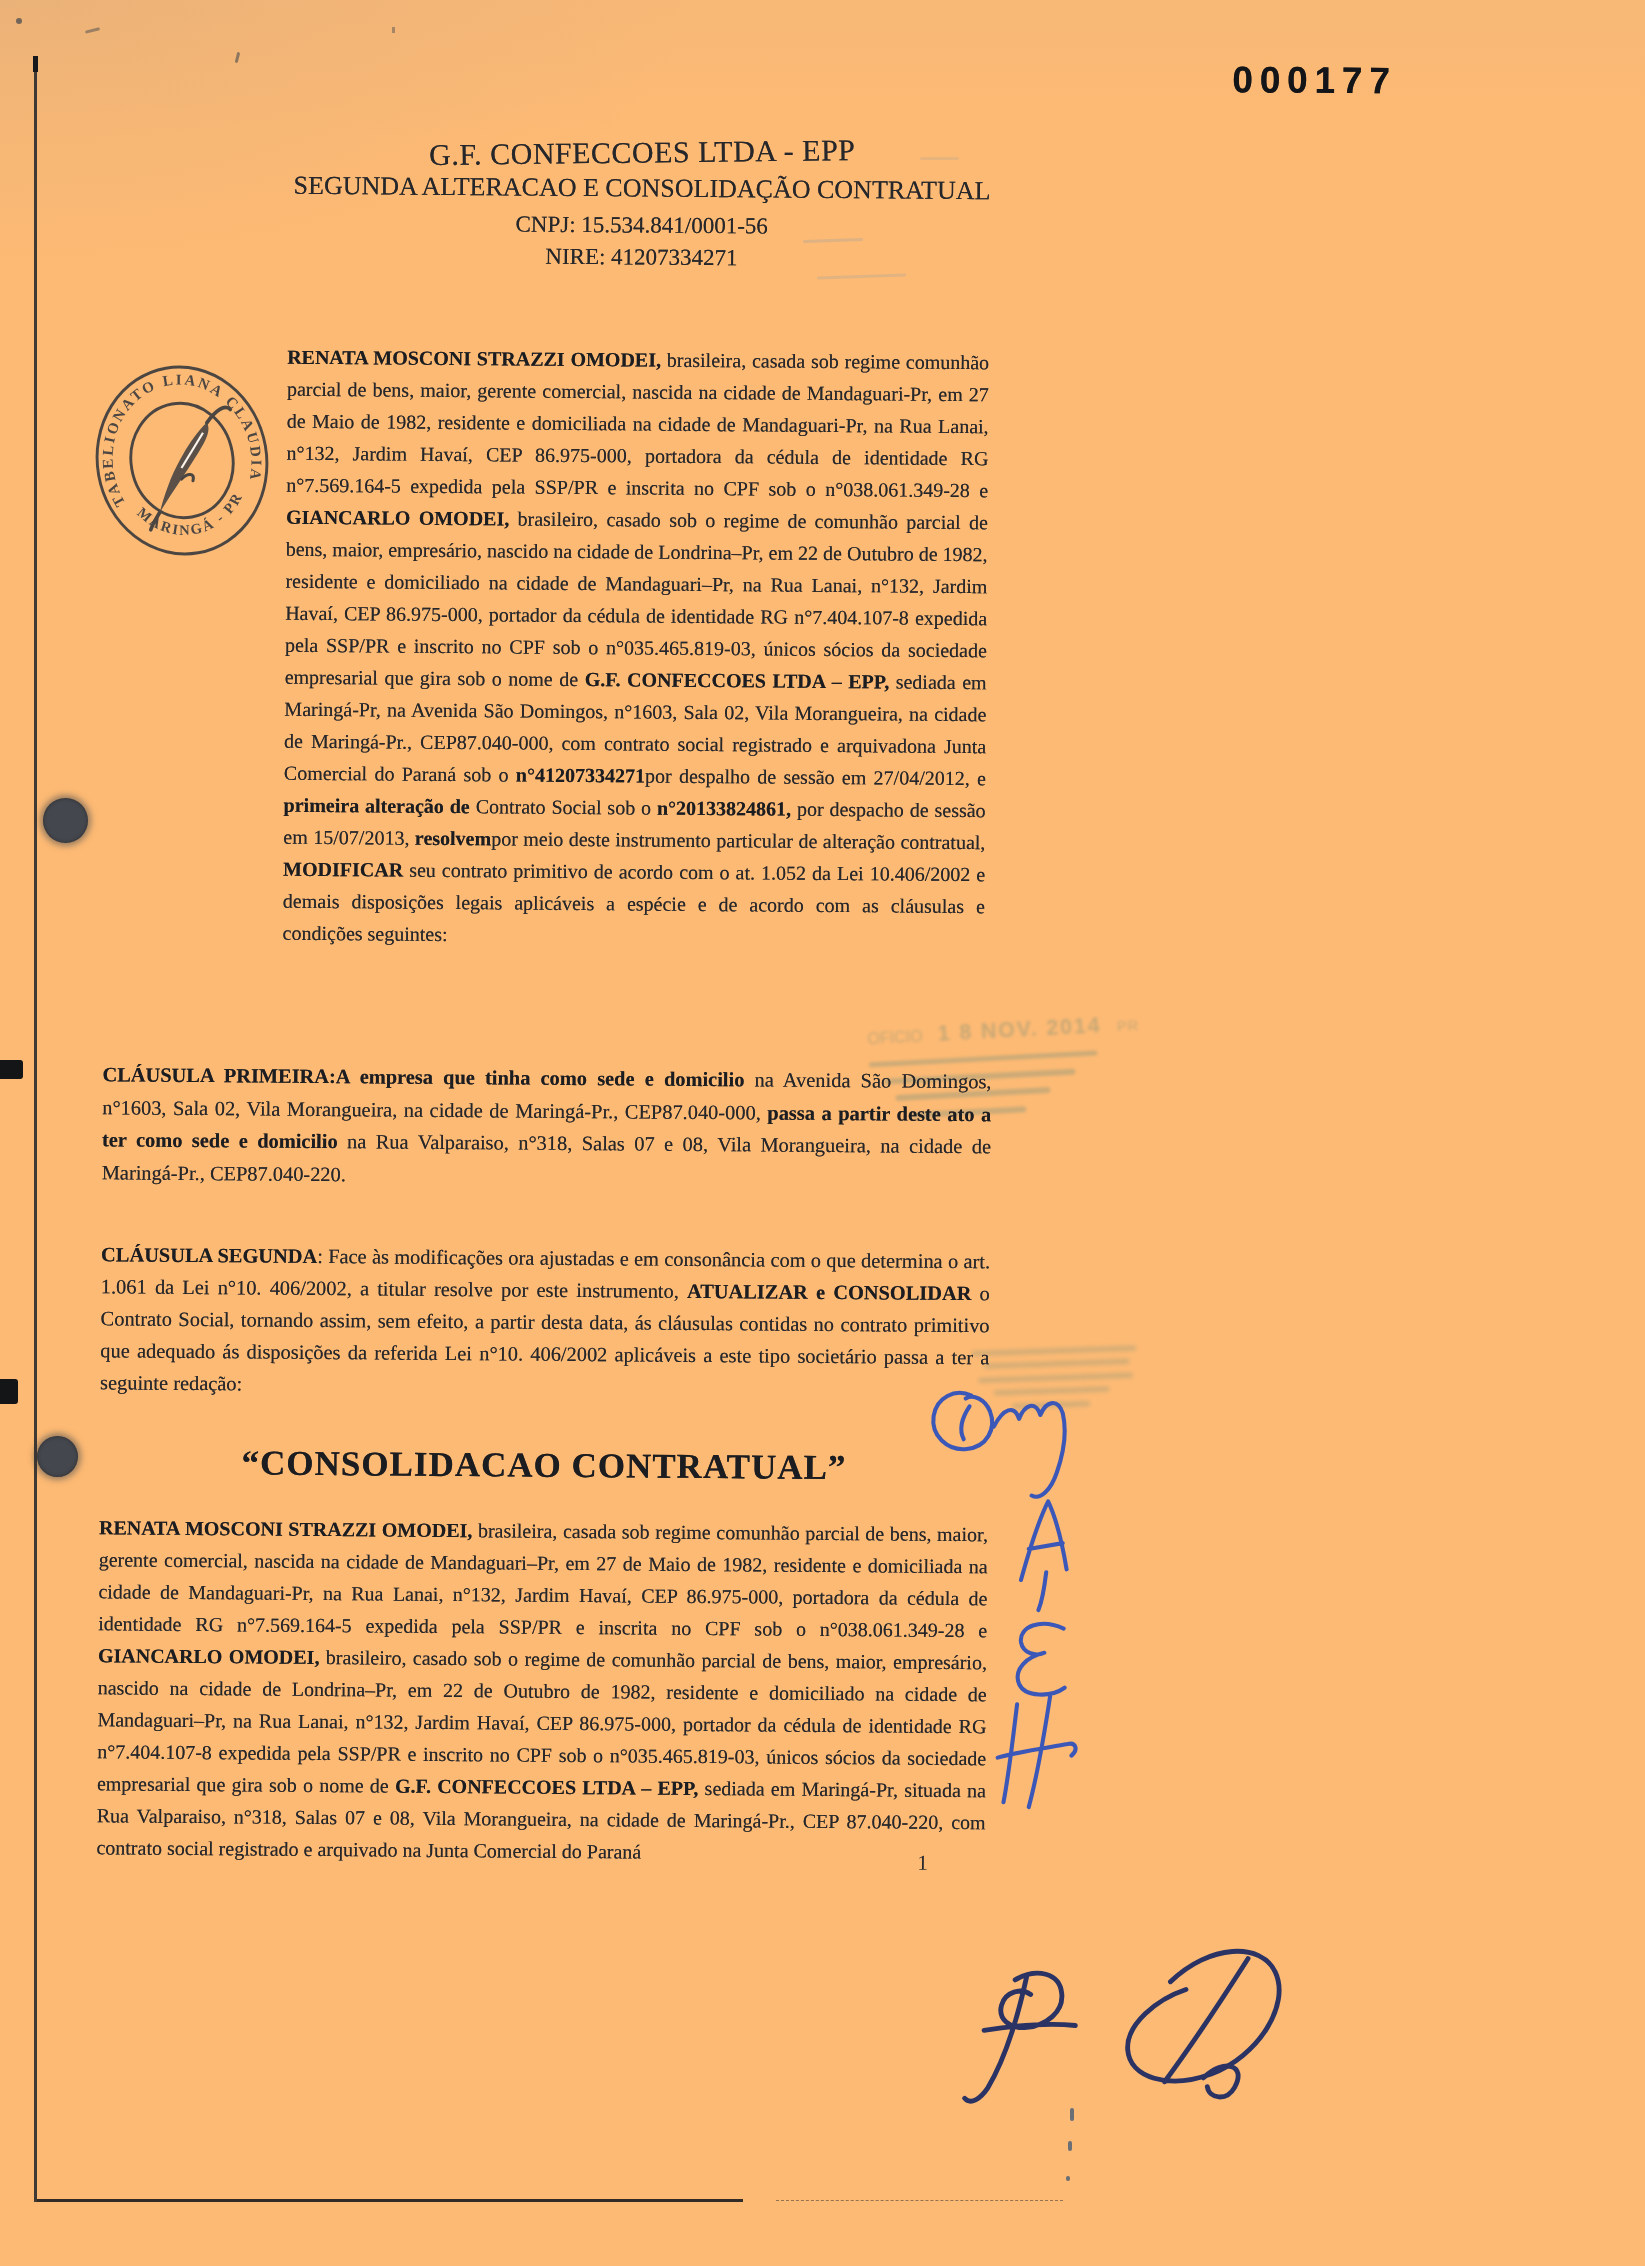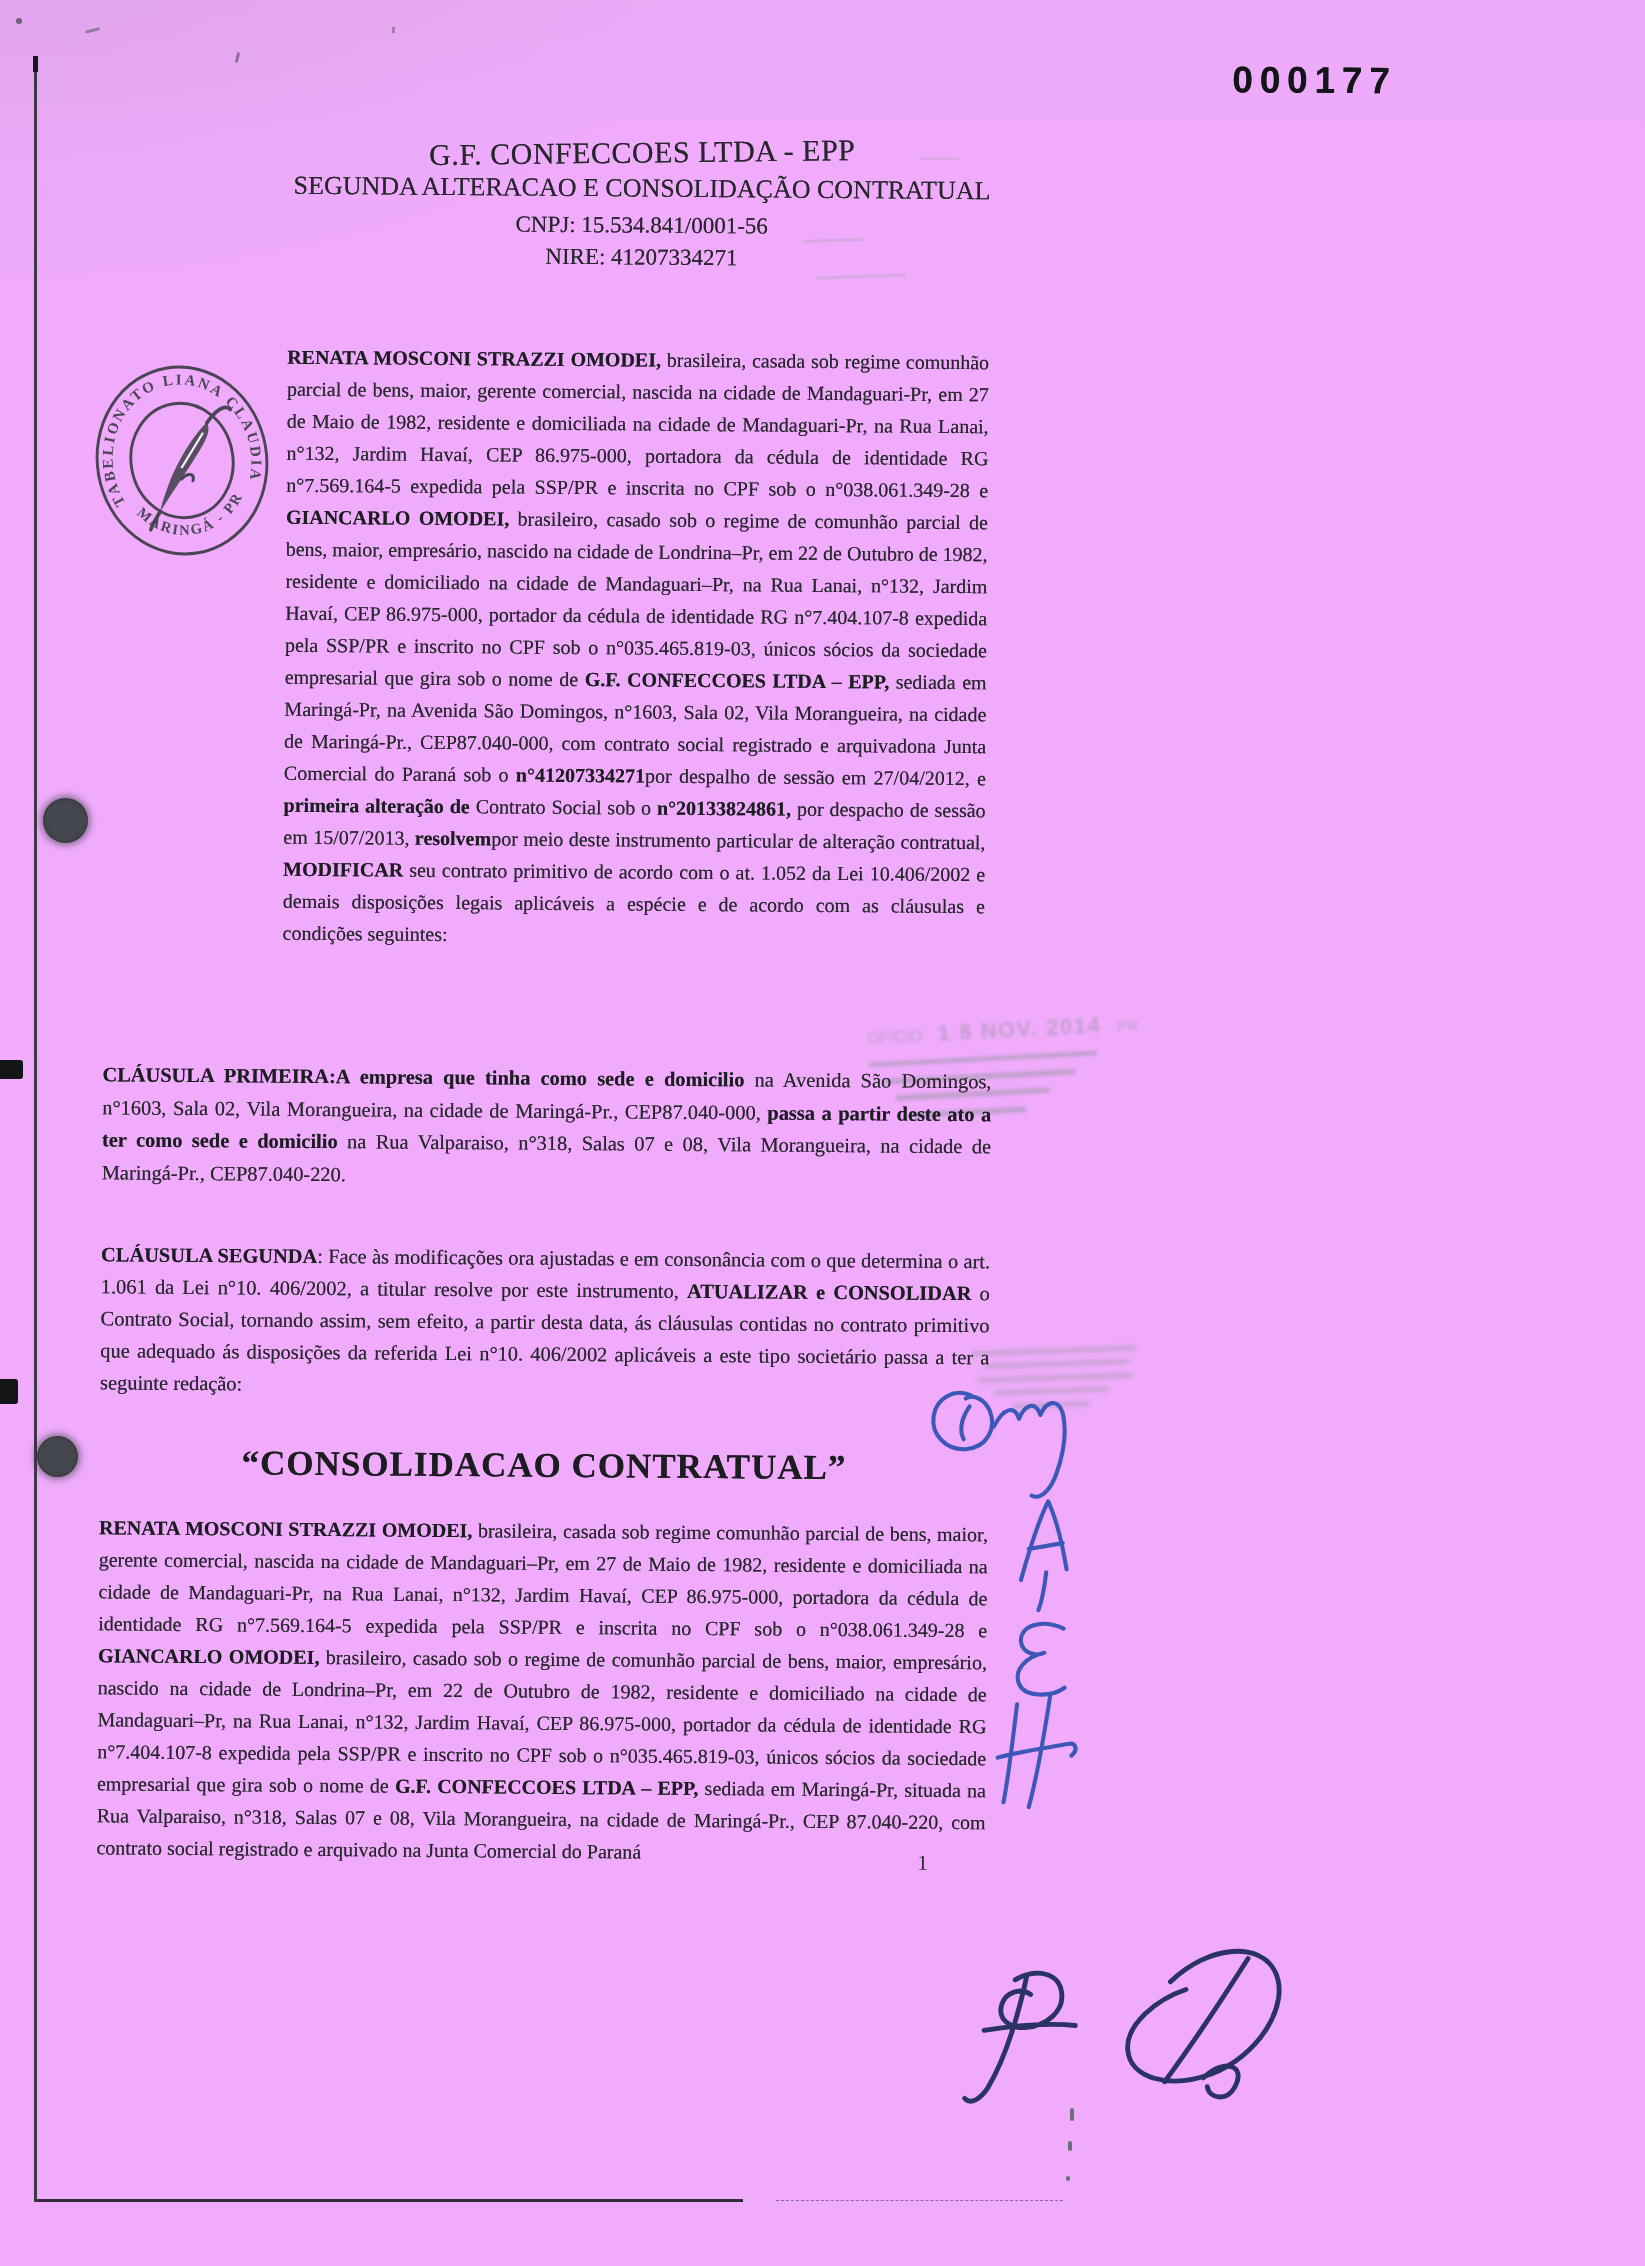--- a/index.html
+++ b/index.html
@@ -1,18 +1,18 @@
 <!DOCTYPE html>
 <html><head>
 <meta charset="utf-8">
 <style>
   html,body{margin:0;padding:0;background:#e8eaec;}
   .scan{
     position:relative;width:1646px;height:2267px;margin:0 auto;
-    background:#f0abfc;overflow:hidden;
+    background:#fdba74;overflow:hidden;
     font-family:"Liberation Serif","DejaVu Serif",serif;
     color:#26272b;
   }
   .scan::after{content:"";position:absolute;inset:0;pointer-events:none;
     background:
       radial-gradient(1164px 485px at 0% 0%, rgba(120,125,135,.10), rgba(0,0,0,0) 60%),
       linear-gradient(180deg, rgba(140,145,155,.05), rgba(0,0,0,0) 6%);}
   .skew{position:absolute;inset:0;transform:rotate(.45deg);transform-origin:50% 45%;z-index:3;}
 
   

